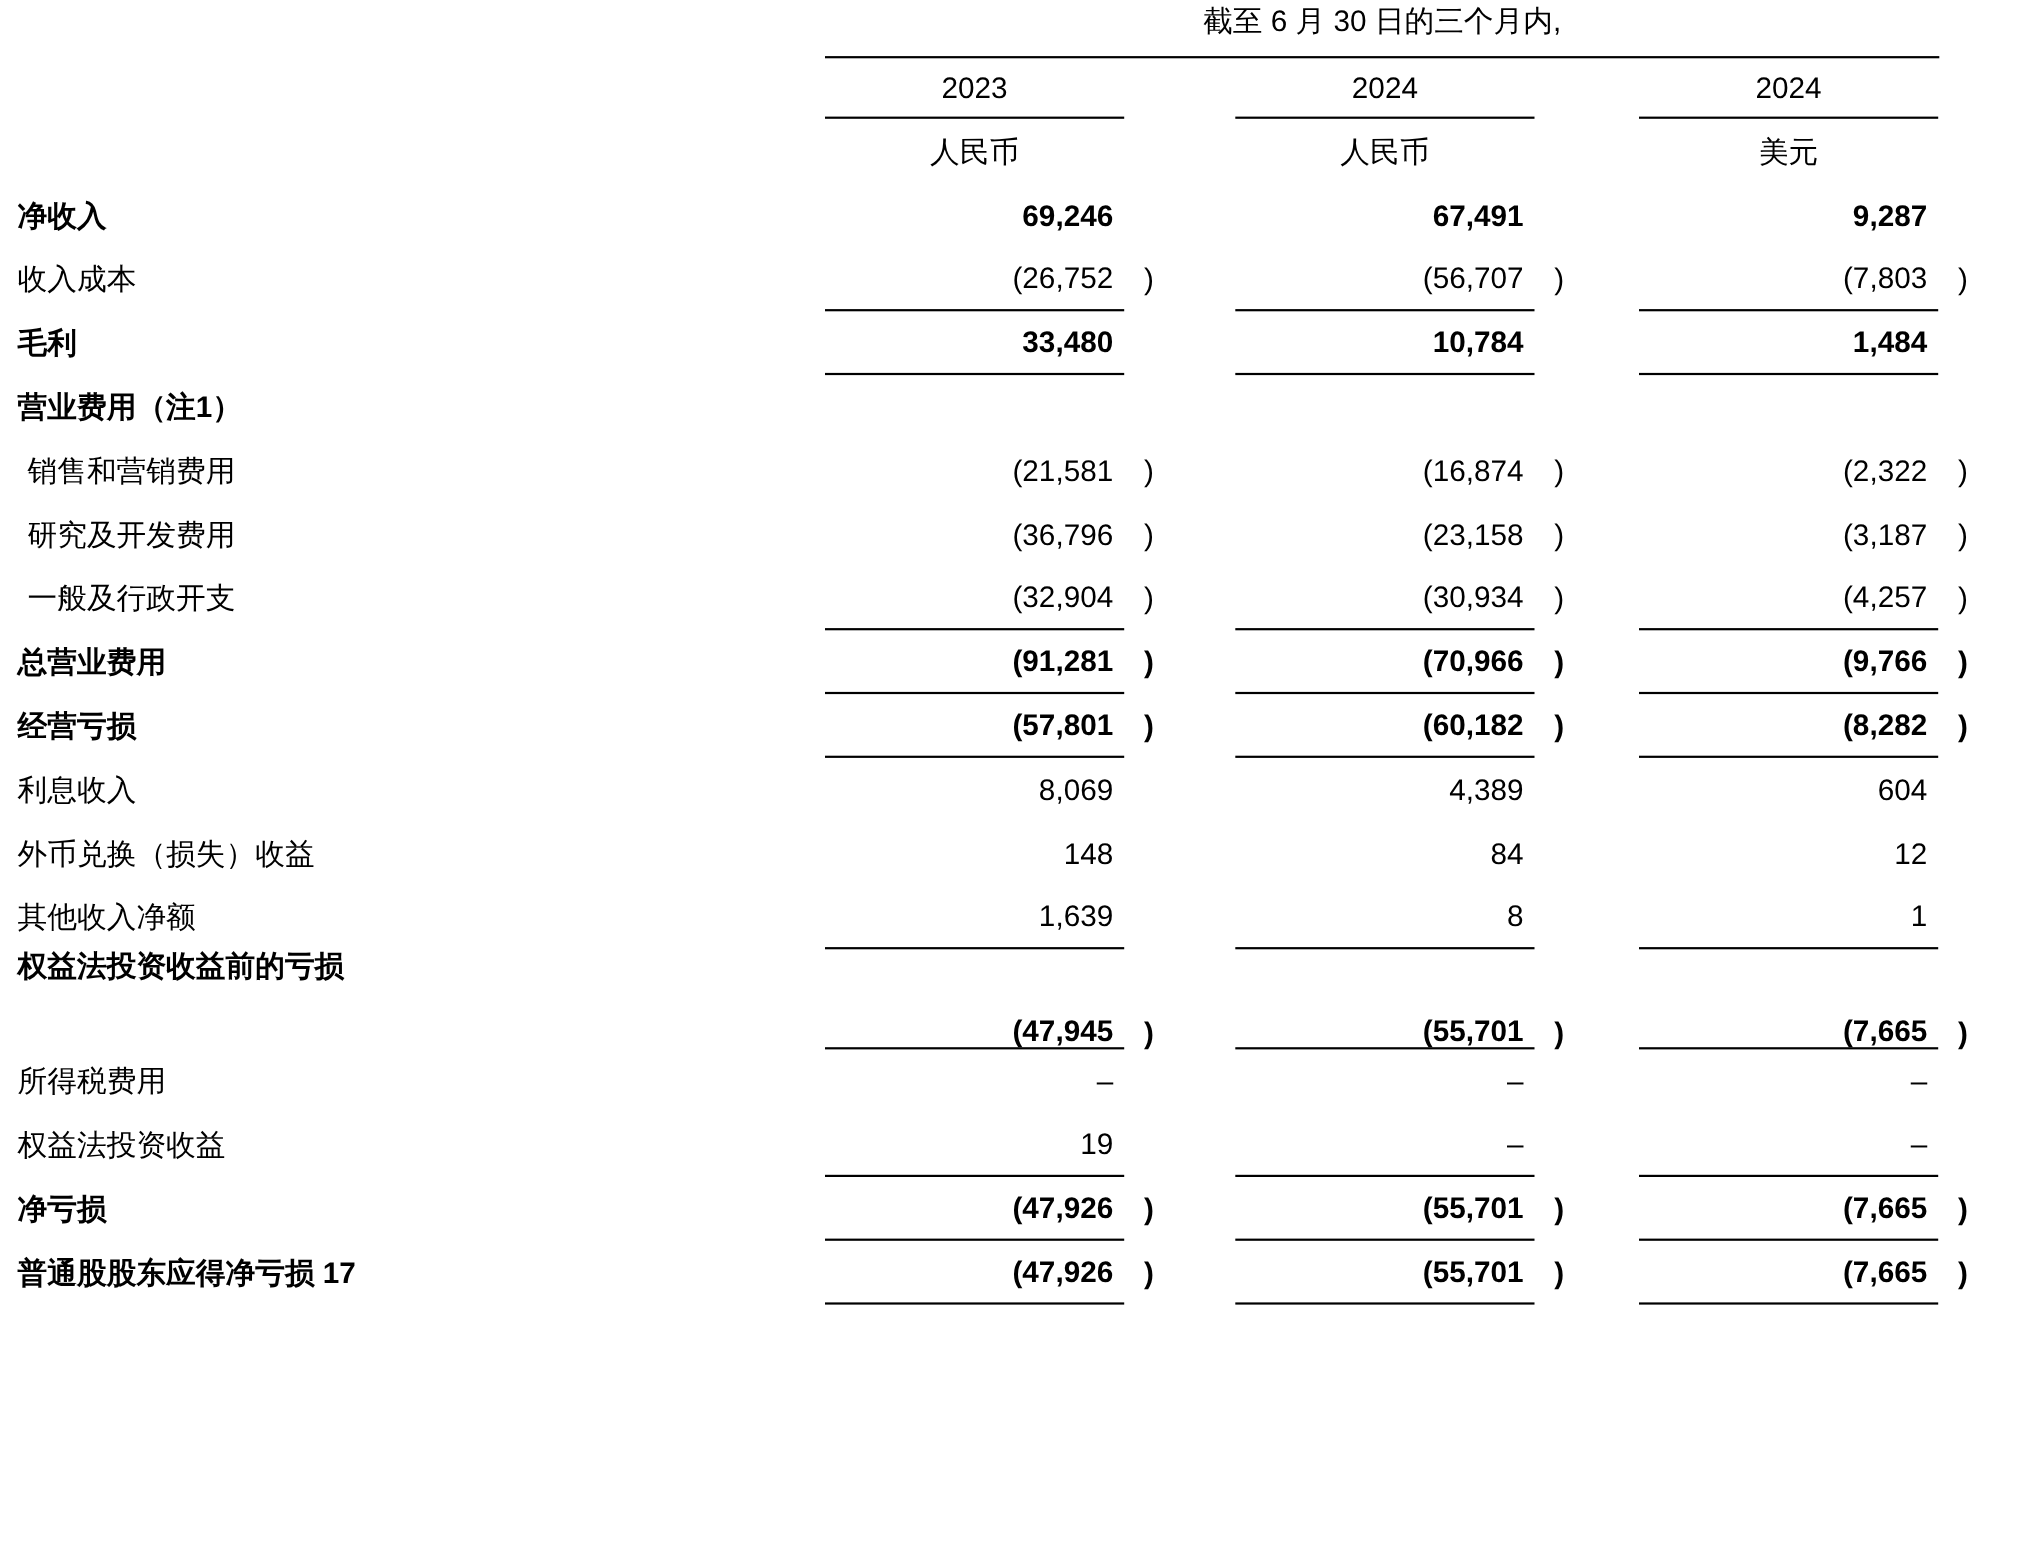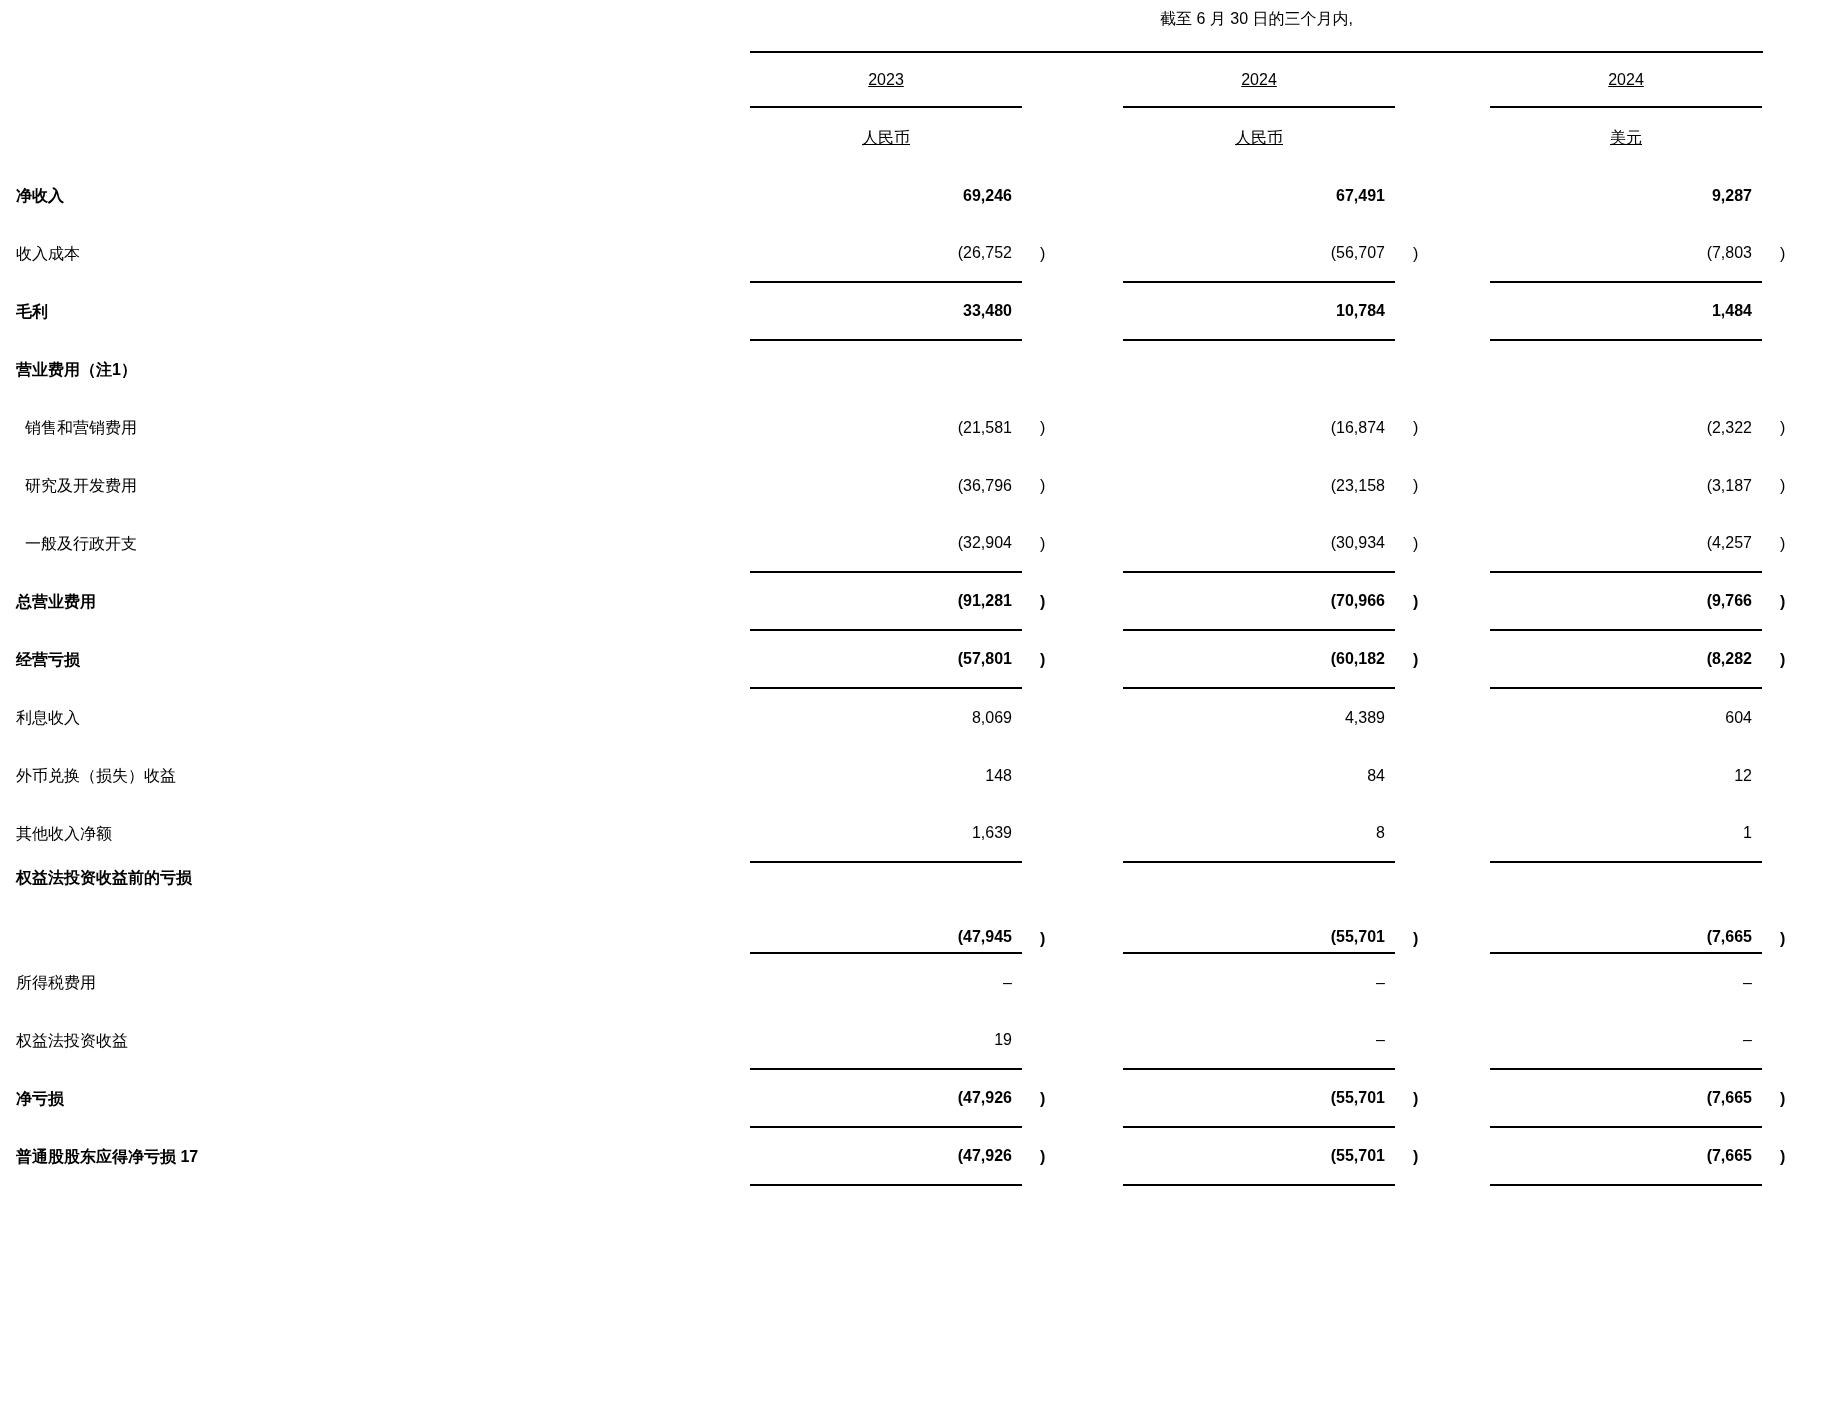--- a/index.html
+++ b/index.html
@@ -2,21 +2,21 @@
 <html><head>
 <meta charset="utf-8">
 <style>
   html,body{margin:0;padding:0;background:#fff;}
   .page{
     position:relative;
     width:1844px;height:1410px;
     background:#fff;
     color:#000;
     font-family:"Liberation Sans", sans-serif;
-    font-size:16px;
+    font-size:27px;
     line-height:30px;
     overflow:hidden;
   }
   .hdr-period{
     display:grid;
     grid-template-columns:750px 1013px 81px;
     height:53px;
   }
   .hdr-period .period{
     grid-column:2;
@@ -38,21 +38,21 @@
     align-items:center;
     min-width:0;
   }
   .lbl{padding-left:16px;justify-content:flex-start;}
   .indent .lbl{padding-left:25px;}
   .nb{justify-content:flex-end;padding-right:10px;}
   .pg{justify-content:flex-start;padding-left:18px;}
   .ctr{justify-content:center;padding-right:0;}
   .rule .nb{border-bottom:2px solid #000;}
   .bold{font-weight:700;}
-  .yr .nb, .cur .nb{font-weight:400;text-decoration:underline;}
+  .yr .nb, .cur .nb{font-weight:400;}
   .tall .cell{align-items:flex-end;}
   .tall .lbl{display:block;padding-bottom:15px;padding-top:0;}
   .tall .lbl .l1, .tall .lbl .l2{display:block;line-height:30px;}
 </style>
 </head>
 <body>
 
 <div class="page">
 
   <div class="hdr-period">

